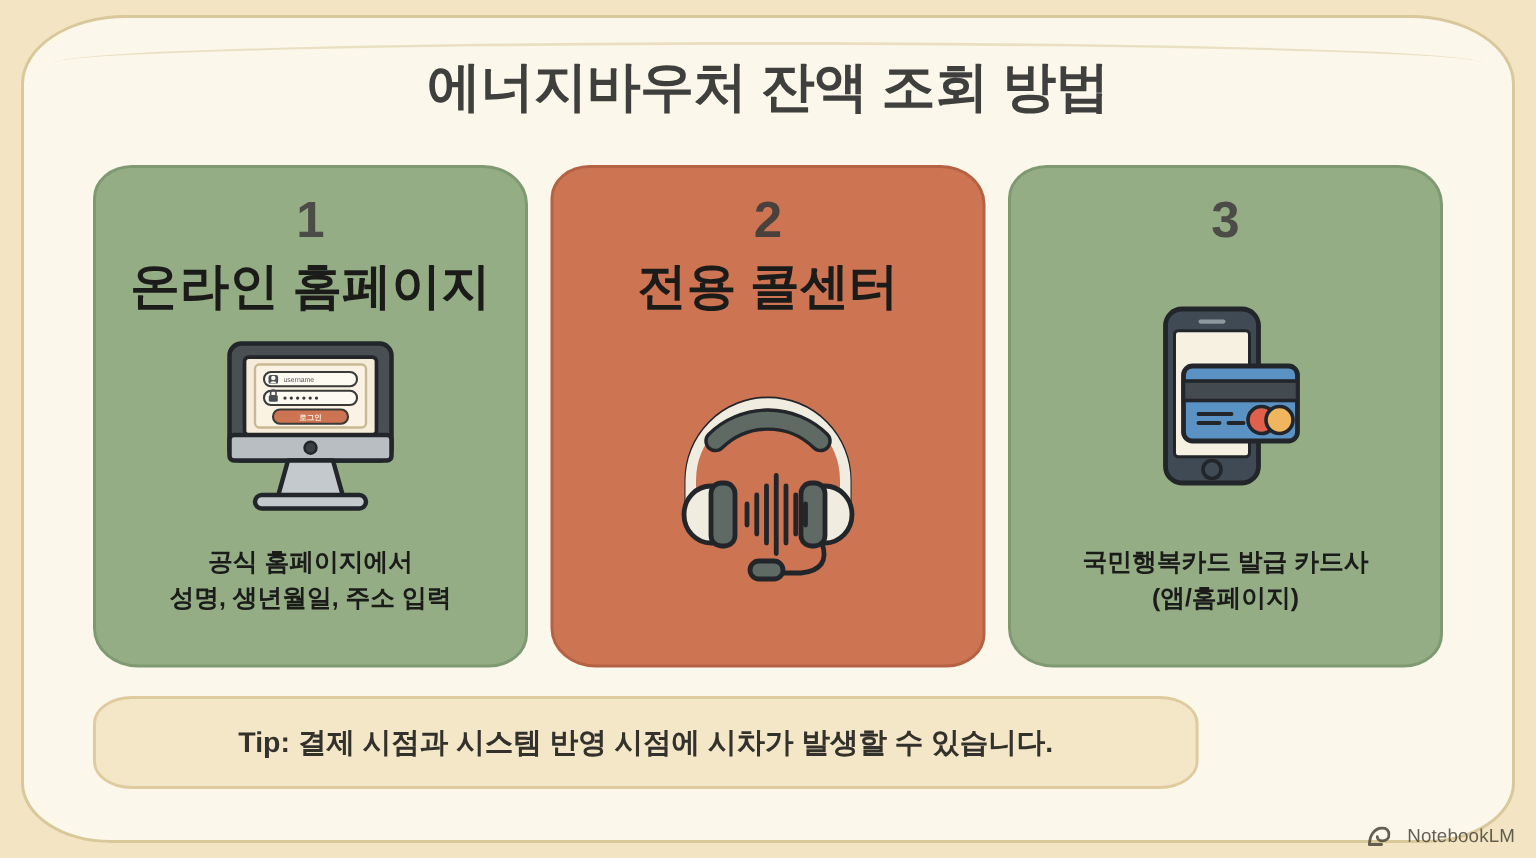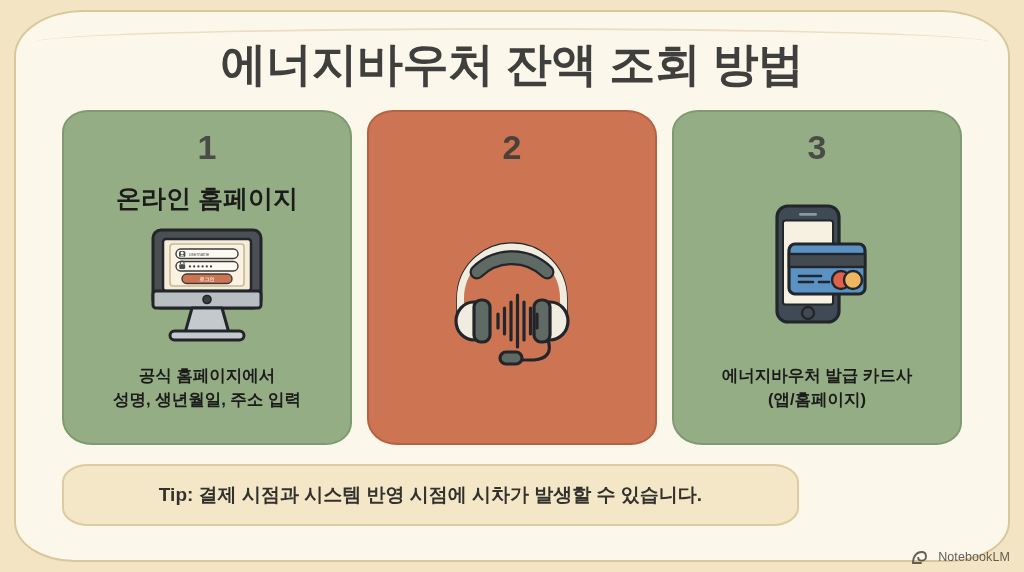--- a/index.html
+++ b/index.html
@@ -51,21 +51,21 @@
     border-radius: 50%;
     opacity: .55;
   }
 
   .title {
     position: absolute;
     left: 0;
     top: 34px;
     width: 1024px;
     text-align: center;
-    font-size: 46px;
+    font-size: 36px;
     font-weight: 700;
     letter-spacing: -0.5px;
     color: #3f3f3d;
   }
 
   
   .cards {
     position: absolute;
     left: 62px;
     top: 110px;
@@ -91,22 +91,22 @@
   .card-number {
     margin-top: 18px;
     font-size: 34px;
     font-weight: 700;
     color: #4b4b48;
     line-height: 1;
   }
   .card.orange .card-number { color: #4a403c; }
 
   .card-title {
-    margin-top: 20px;
-    font-size: 25px;
+    margin-top: 8px;
+    font-size: 33px;
     font-weight: 700;
     color: #1b1b1a;
     line-height: 1.15;
     text-align: center;
   }
 
   .card-art {
     flex: 1 1 auto;
     display: flex;
     align-items: center;
@@ -214,20 +214,21 @@
           <rect x="38" y="104" width="74" height="9" rx="4.5" fill="#c4c9cd" stroke="#22262a" stroke-width="3"></rect>
         </svg>
       </div>
 
       <div class="card-caption">공식 홈페이지에서
 성명, 생년월일, 주소 입력</div>
     </div>
 
     <div class="card orange">
       <div class="card-number">2</div>
+      <div class="card-title">전용 콜센터</div>
 
       <div class="card-art">
         <svg width="136" height="124" viewBox="0 0 136 124">
 
           <path d="M14 74 V56 A54 54 0 0 1 122 56 V74" fill="none" stroke="#22262a" stroke-width="3.4" stroke-linecap="round"></path>
           <path d="M16.5 72 V56.5 A51.5 51.5 0 0 1 119.5 56.5 V72" fill="none" stroke="#f0ece0" stroke-width="7" stroke-linecap="round"></path>
 
           <path d="M33 30 A50 50 0 0 1 103 30" fill="none" stroke="#22262a" stroke-width="15" stroke-linecap="round"></path>
           <path d="M33 30 A50 50 0 0 1 103 30" fill="none" stroke="#5f6a64" stroke-width="10.5" stroke-linecap="round"></path>
 
@@ -273,21 +274,21 @@
             <rect x="34" y="52" width="76" height="13" fill="#434a50" stroke="#22262a" stroke-width="2.4"></rect>
             <line x1="44" y1="74" x2="66" y2="74" stroke="#22262a" stroke-width="2.6" stroke-linecap="round"></line>
             <line x1="44" y1="80" x2="58" y2="80" stroke="#22262a" stroke-width="2.6" stroke-linecap="round"></line>
             <line x1="64" y1="80" x2="74" y2="80" stroke="#22262a" stroke-width="2.6" stroke-linecap="round"></line>
             <circle cx="86" cy="78" r="9" fill="#e0604c" stroke="#22262a" stroke-width="2.4"></circle>
             <circle cx="98" cy="78" r="9" fill="#f0b65f" stroke="#22262a" stroke-width="2.4"></circle>
           </g>
         </svg>
       </div>
 
-      <div class="card-caption">에너지바우처 발급 카드사
+      <div class="card-caption">국민행복카드 발급 카드사
 (앱/홈페이지)</div>
     </div>
 
   </div>
 
   <div class="tip-bar">
     <div class="tip-text">Tip: 결제 시점과 시스템 반영 시점에 시차가 발생할 수 있습니다.</div>
   </div>
 
   <div class="watermark">

